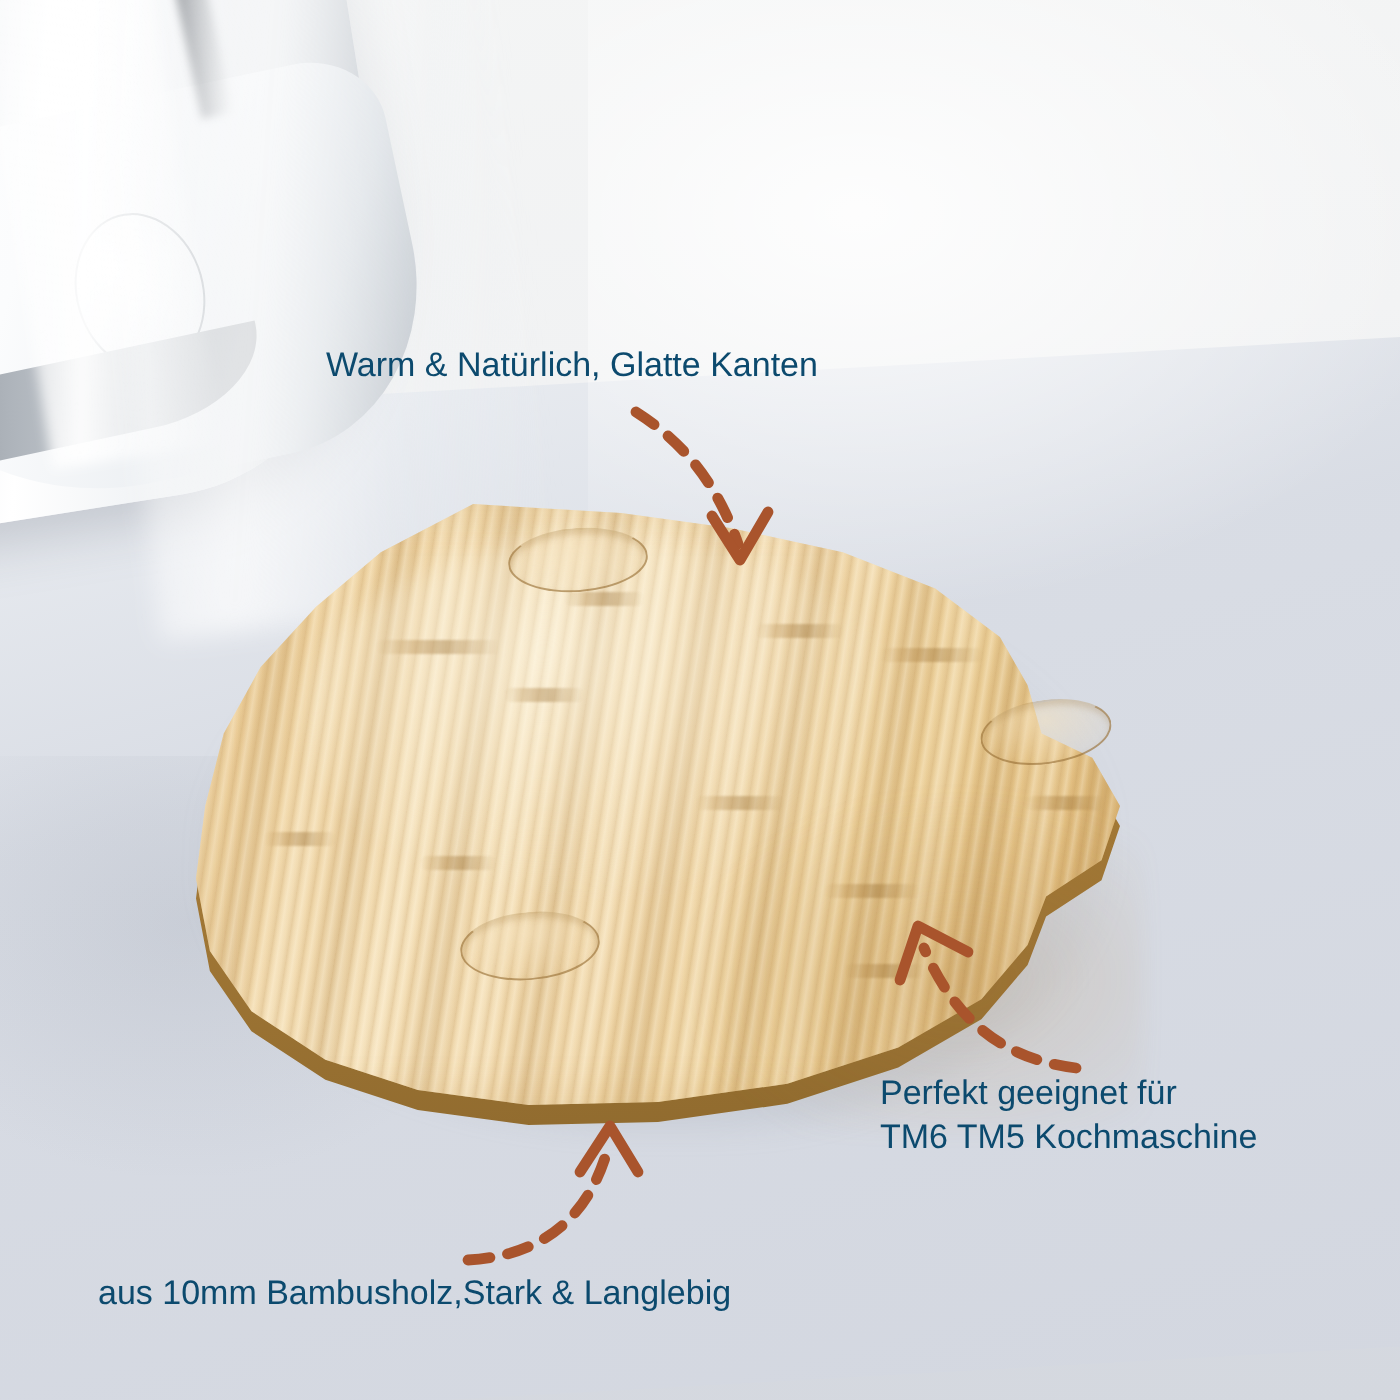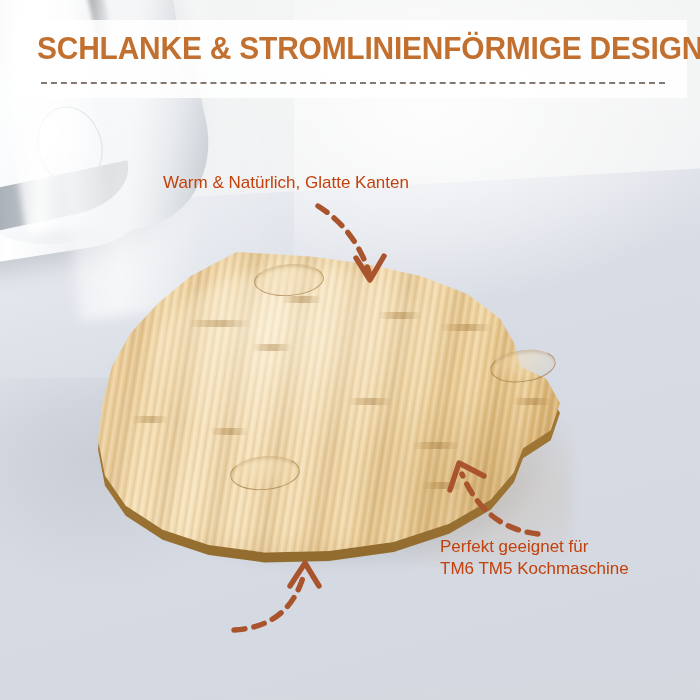--- a/index.html
+++ b/index.html
@@ -292,21 +292,21 @@
     height: 7px;
     border-radius: 3px;
     background: linear-gradient(90deg, rgba(171,126,62,0) 0%, rgba(171,126,62,0.42) 30%, rgba(150,108,48,0.5) 55%, rgba(171,126,62,0) 100%);
     filter: blur(0.6px);
     opacity: 0.75;
   }
 
   
   .callout {
     position: absolute;
-    color: #c2410c;
+    color: #0c4a6e;
     font-size: 17px;
     line-height: 22px;
     white-space: pre-line;
   }
   .callout-top    { left: 163px; top: 172px; }
   .callout-right  { left: 440px; top: 536px; }
   .callout-bottom { left: 49px;  top: 636px; }
 
   .arrow-svg {
     position: absolute;
@@ -342,24 +342,20 @@
     <div class="app-body"></div>
     <div class="app-front"></div>
 
     <div class="app-dial"></div>
     <div class="app-edge-dark"></div>
     <div class="app-darkline"></div>
     <div class="app-highlight"></div>
     <div class="app-sweep"></div>
   </div>
 
-  <div class="banner">
-    <h1 class="banner-title">SCHLANKE &amp; STROMLINIENFÖRMIGE DESIGN</h1>
-    <div class="banner-rule"></div>
-  </div>
 
   <div class="board-wrap">
     <div class="board-shadow"></div>
     <div class="board-edge"></div>
     <div class="board-top"></div>
     <div class="board-gloss"></div>
     <div class="board-darken"></div>
 
     <div class="node" style="left:96px;  top:74px;  width:62px;"></div>
     <div class="node" style="left:190px; top:50px;  width:40px;"></div>
@@ -384,18 +380,19 @@
     <path class="arrow-head" d="M 56 62 L 70 84 L 84 60"></path>
   </svg>
 
   <div class="callout callout-right">Perfekt geeignet für
 TM6 TM5 Kochmaschine</div>
   <svg class="arrow-svg" style="left:440px; top:454px; width:110px; height:86px;">
     <path class="arrow-path" d="M 98 80 C 64 76, 38 58, 22 20"></path>
     <path class="arrow-head" d="M 10 36 L 19 9 L 44 22"></path>
   </svg>
 
+  <div class="callout callout-bottom">aus 10mm Bambusholz,Stark &amp; Langlebig</div>
   <svg class="arrow-svg" style="left:224px; top:556px; width:110px; height:84px;">
     <path class="arrow-path" d="M 10 74 C 46 72, 70 54, 80 18"></path>
     <path class="arrow-head" d="M 66 30 L 81 7 L 95 30"></path>
   </svg>
 
 </div>
 
 </body></html>

